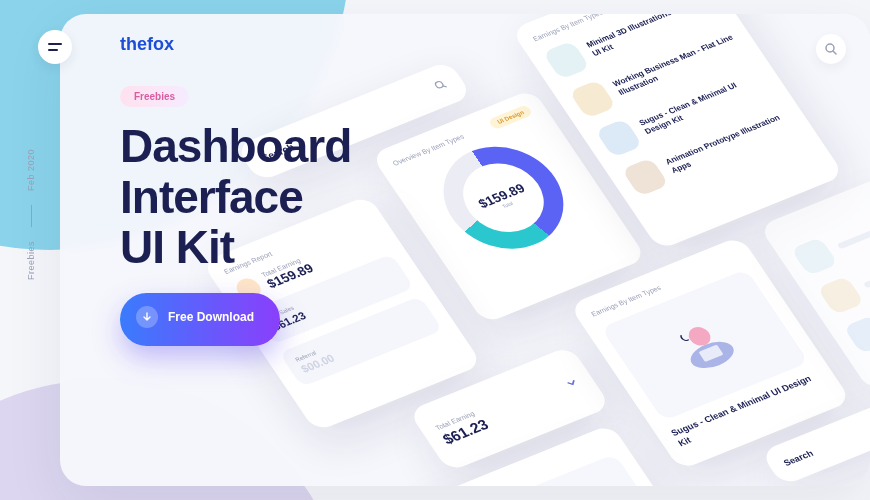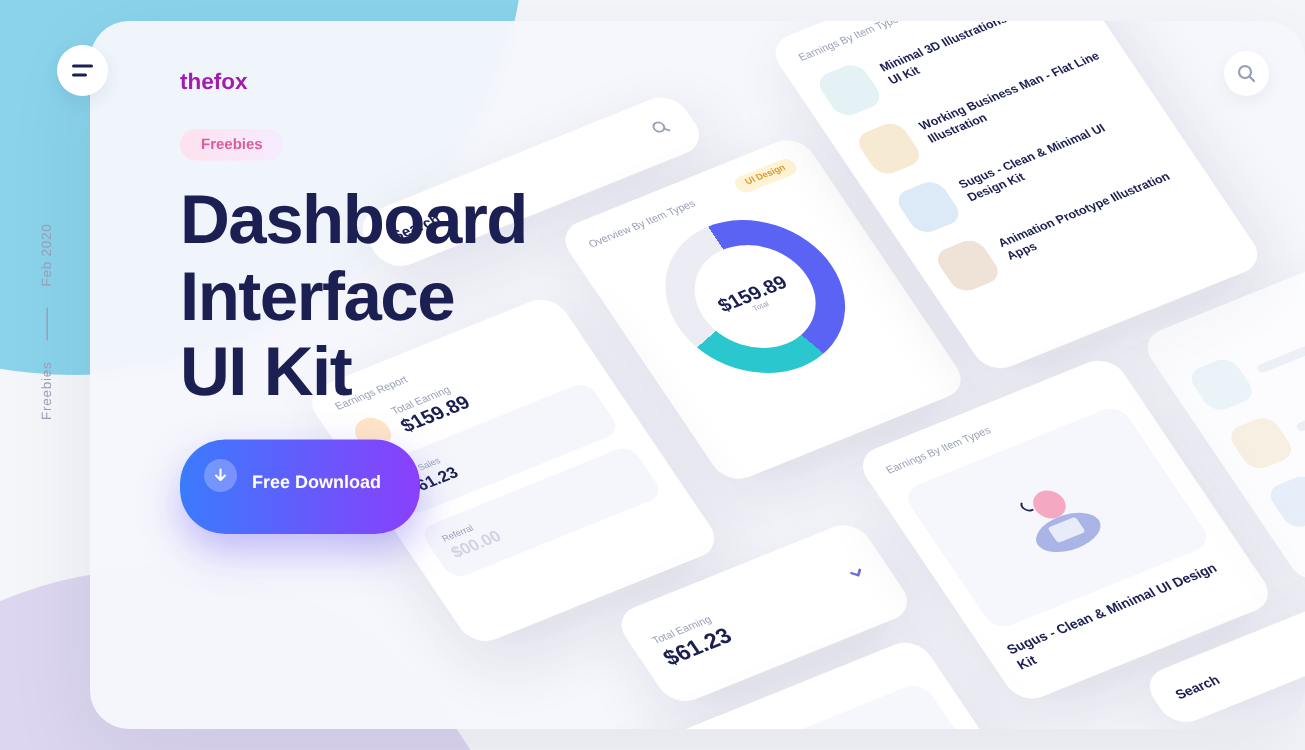--- a/index.html
+++ b/index.html
@@ -79,25 +79,25 @@
 }
 .hero {
   position: absolute;
   top: 72px;
   left: 60px;
   z-index: 10;
   width: 340px;
 }
 .logo {
   position: absolute;
-  top: 32px;
+  top: 20px;
   left: 60px;
-  font-size: 15px;
+  font-size: 18px;
   font-weight: 700;
-  color: #a21caf;
+  color: #1d4ed8;
   z-index: 10;
 }
 .badge {
   display: inline-block;
   background: linear-gradient(90deg,#ffe1ef,#f5ecff);
   color: #d85ea0;
   font-size: 10px;
   font-weight: 600;
   padding: 5px 14px;
   border-radius: 12px;
@@ -113,27 +113,27 @@
 }
 .subtitle {
   font-size: 11px;
   color: #9aa0b8;
   line-height: 1.6;
   margin-bottom: 26px;
   max-width: 280px;
 }
 .cta {
   display: inline-flex;
-  align-items: flex-end;
+  align-items: center;
   gap: 10px;
   background: linear-gradient(90deg,#3a7bfd,#8a3ffb);
   color: #fff;
   font-size: 12px;
   font-weight: 600;
-  padding: 13px 26px 28px 16px;
+  padding: 13px 26px 18px 16px;
   border-radius: 30px;
   cursor: pointer;
   box-shadow: 0 12px 28px rgba(90,70,240,0.35);
 }
 .cta .circ {
   width: 22px;
   height: 22px;
   background: rgba(255,255,255,0.25);
   border-radius: 50%;
   display: flex;

